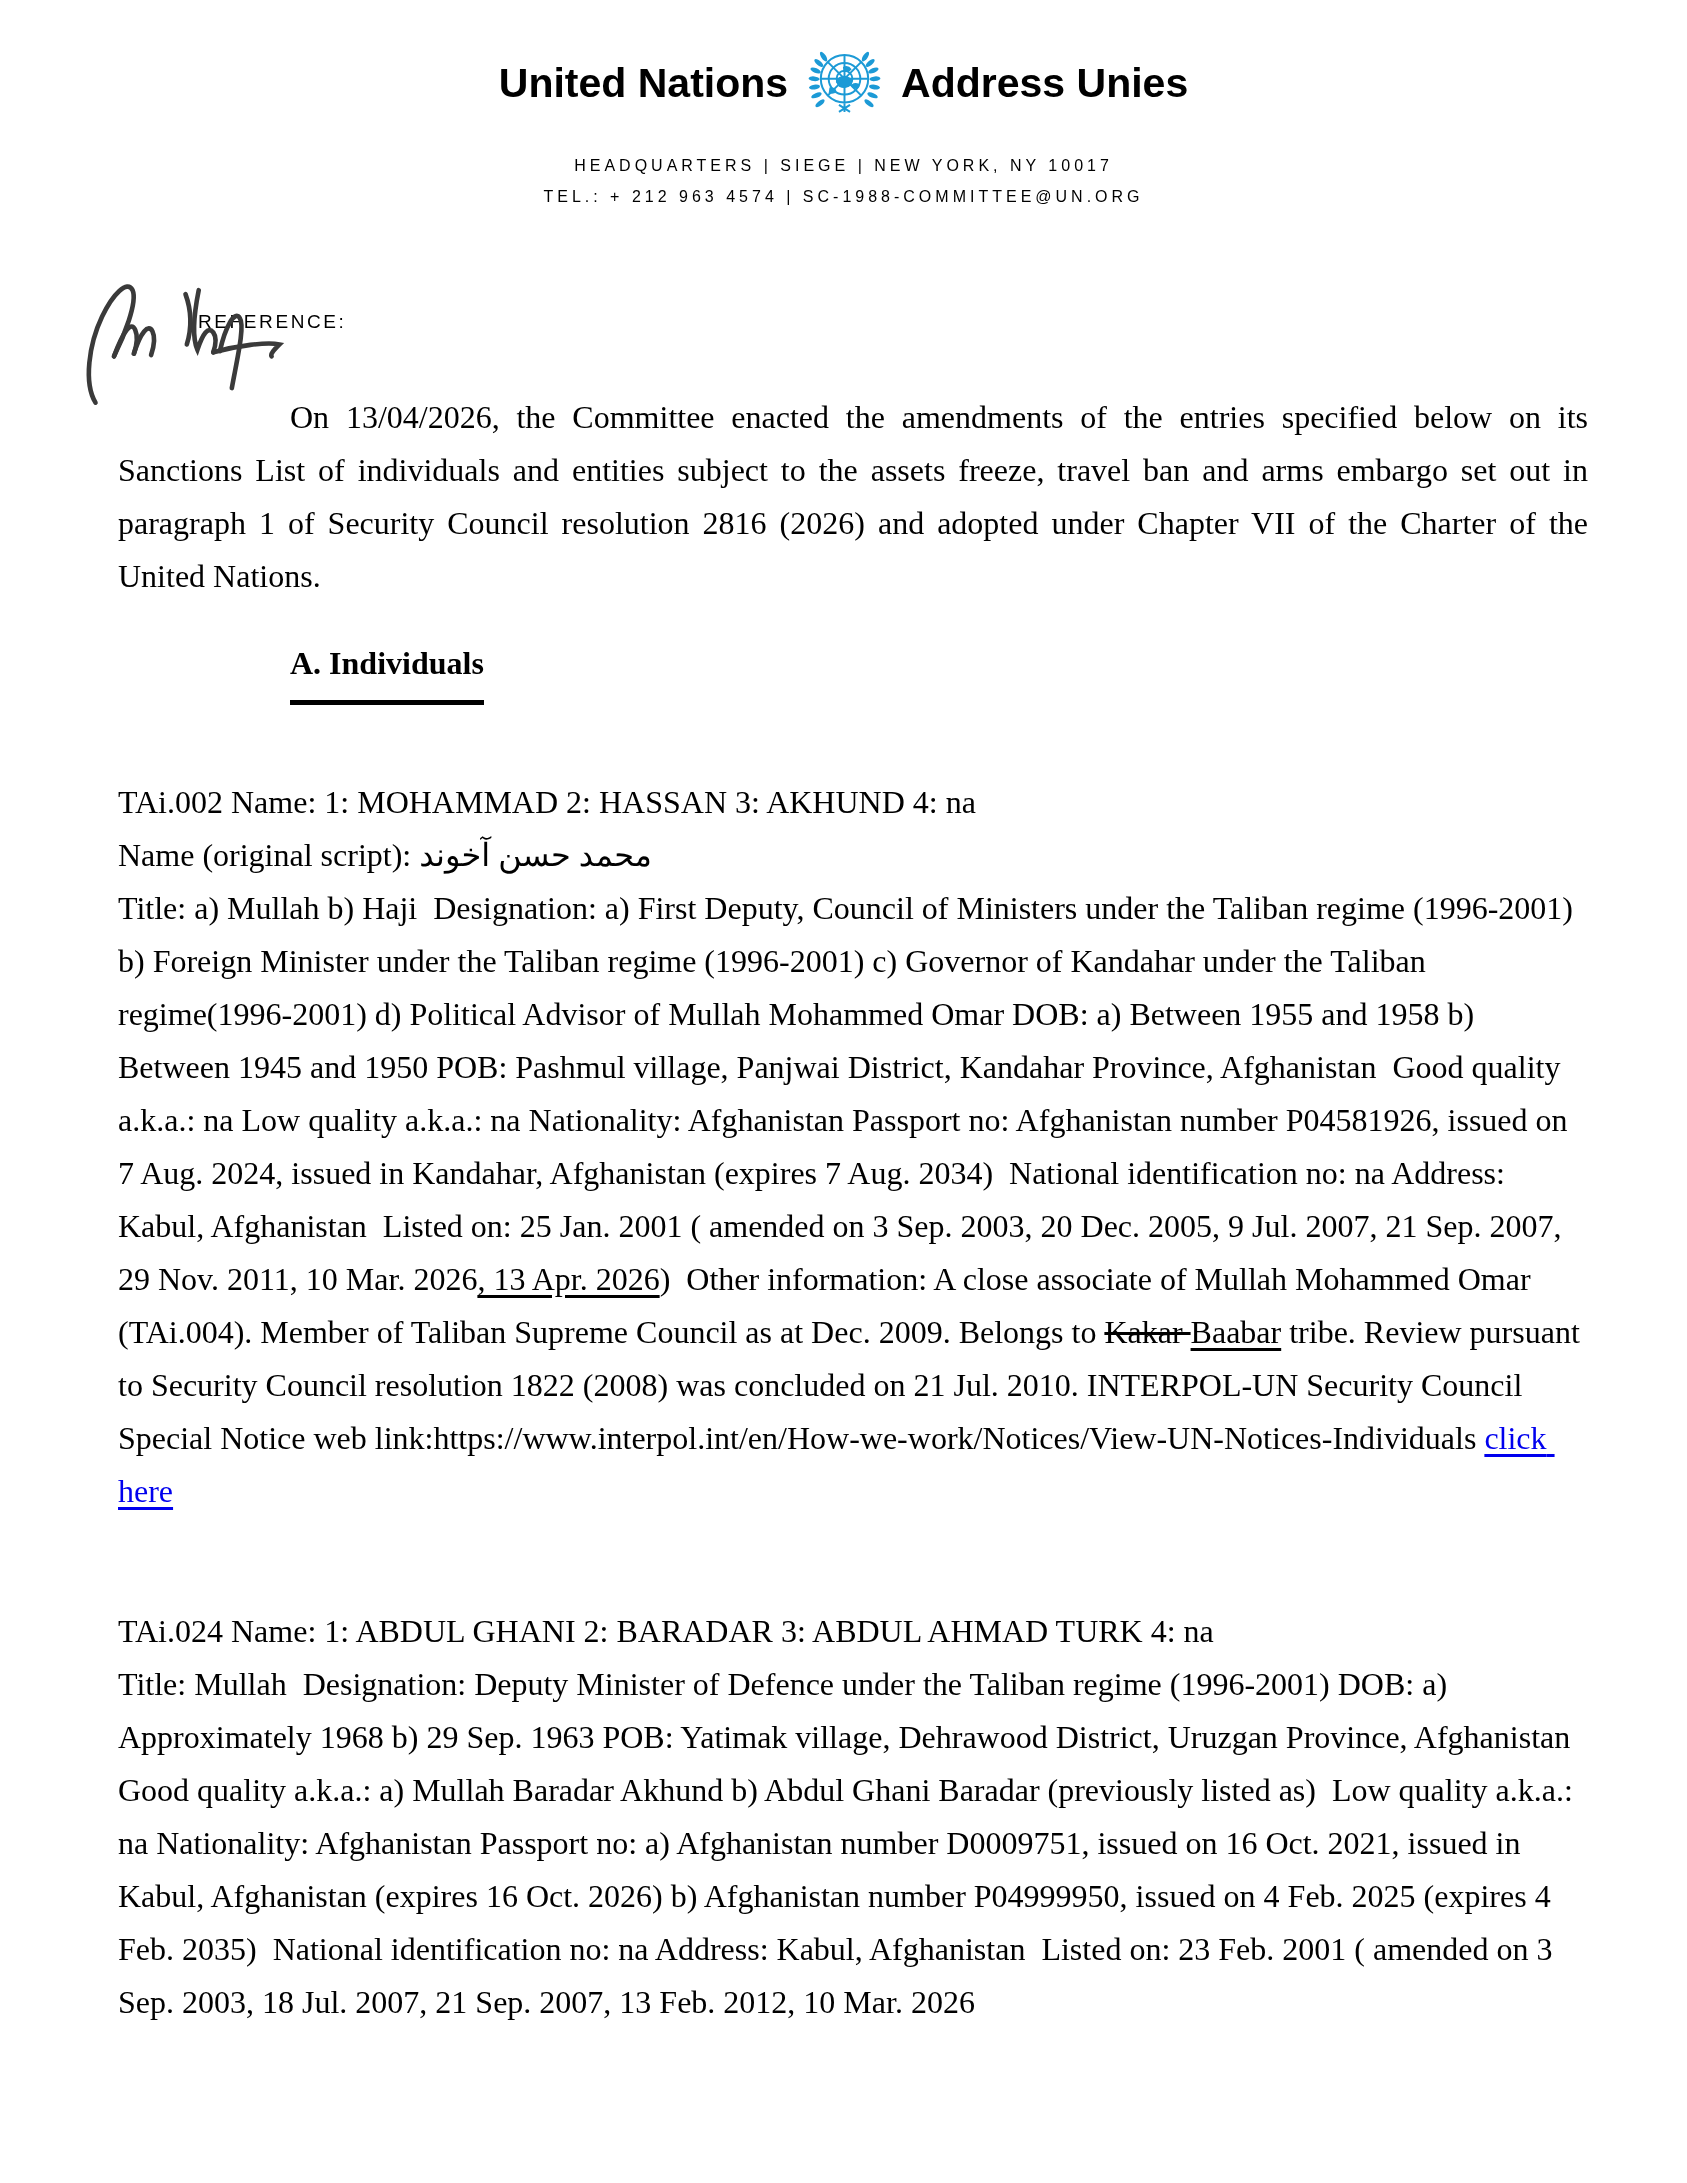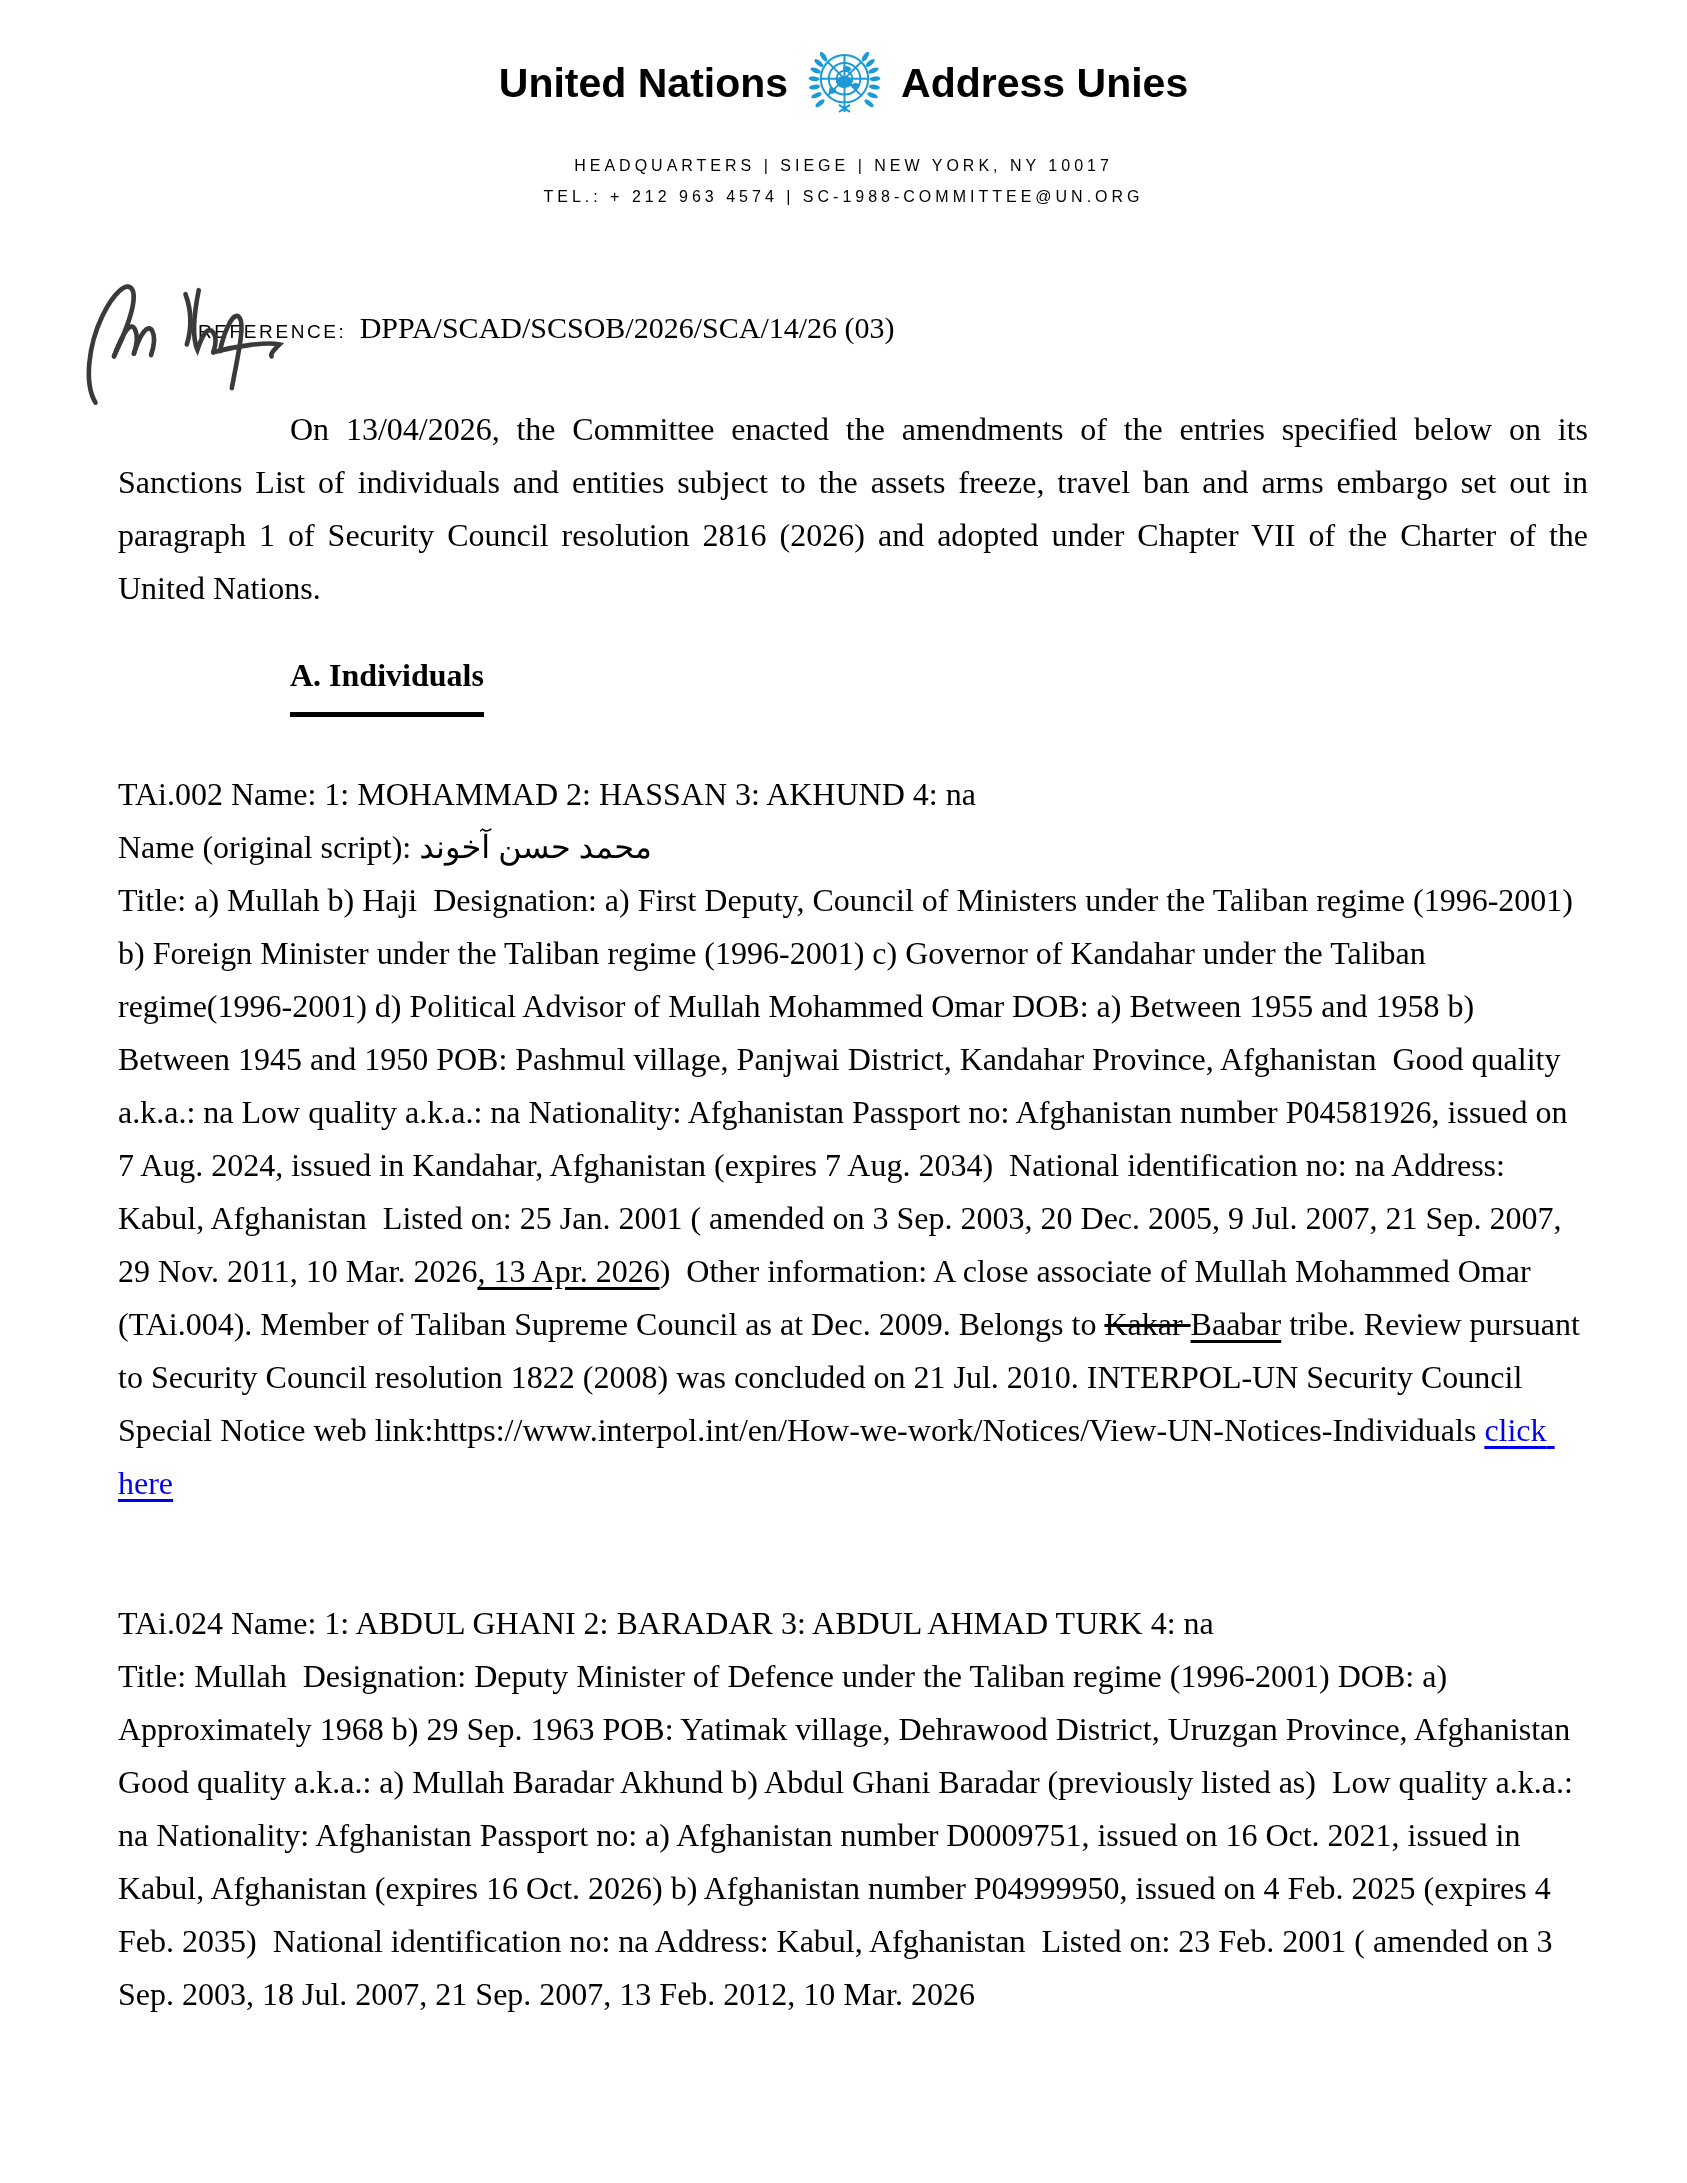--- a/index.html
+++ b/index.html
@@ -20,21 +20,21 @@
     display:flex;align-items:baseline;gap:13.2px;}
   .sig{position:absolute;left:73px;top:-58px;width:225px;height:159px;}
   .ref-label{font-family:"Liberation Sans", sans-serif;font-size:19px;letter-spacing:2.6px;}
   .ref-num{font-size:30px;}
   
   .content{padding:0 99px 0 118px;font-size:32px;line-height:53px;margin-top:58px;}
   .para{text-align:justify;text-indent:172px;}
   .para+.para{margin-top:37px;}
   .section-heading{margin:34px 0 0 172px;font-weight:700;}
   .section-heading .hd{border-bottom:5.3px solid #000;padding-bottom:19px;}
-  .entry{margin-top:66px;}
+  .entry{margin-top:86px;}
   .entry+.entry{margin-top:87px;}
   .entry-line,.entry-body{text-align:left;}
   
   .sg{white-space:pre-wrap;}
   .b{font-weight:400;}
   .u{text-decoration:underline;text-decoration-thickness:2.6px;text-underline-offset:5.3px;}
   .s{text-decoration:line-through;text-decoration-thickness:2.6px;}
   a.l{color:var(--link-color,#0000ee);text-decoration:underline;
       text-decoration-thickness:2.6px;text-underline-offset:5.3px;cursor:pointer;}
 </style>
@@ -90,21 +90,20 @@
     <svg class="sig" viewBox="0 0 340 240" fill="none" stroke="#3a3a3a" stroke-width="7" stroke-linecap="round" aria-hidden="true">
       <path d="M34,226 C16,196 24,138 44,96 C60,62 82,40 90,56 C98,74 76,128 62,156"></path>
       <path d="M62,156 C76,118 88,102 94,116 C100,130 94,146 92,152"></path>
       <path d="M92,152 C102,120 114,106 120,118 C126,130 120,148 118,154"></path>
       <path d="M170,62 C178,84 180,112 172,138"></path>
       <path d="M190,56 C182,96 180,128 188,146 C196,122 204,110 212,120 C218,128 214,144 212,150"></path>
       <path d="M222,148 C230,112 244,86 252,98 C260,110 248,160 240,204"></path>
       <path d="M212,150 C248,140 292,134 312,138 C304,146 298,152 300,156"></path>
     </svg>
     <span class="ref-label">REFERENCE:</span>
-    <span class="ref-num">DPPA/SCAD/SCSOB/2026/SCA/14/26 (03)</span>
   </div>
 
   <div class="content">
 
 
     <div class="para"><span class="sg">On 13/04/2026, the Committee enacted </span><span class="sg b">the amendments</span><span class="sg"> of the entries specified below on its Sanctions List of individuals and entities subject to the assets freeze, travel ban and arms embargo set out in paragraph 1 of Security Council resolution 2816 (2026) and adopted under Chapter VII of the Charter of the United Nations.</span></div>
 
     <div class="section-heading">
       <span class="hd">A. Individuals</span>
     </div>

